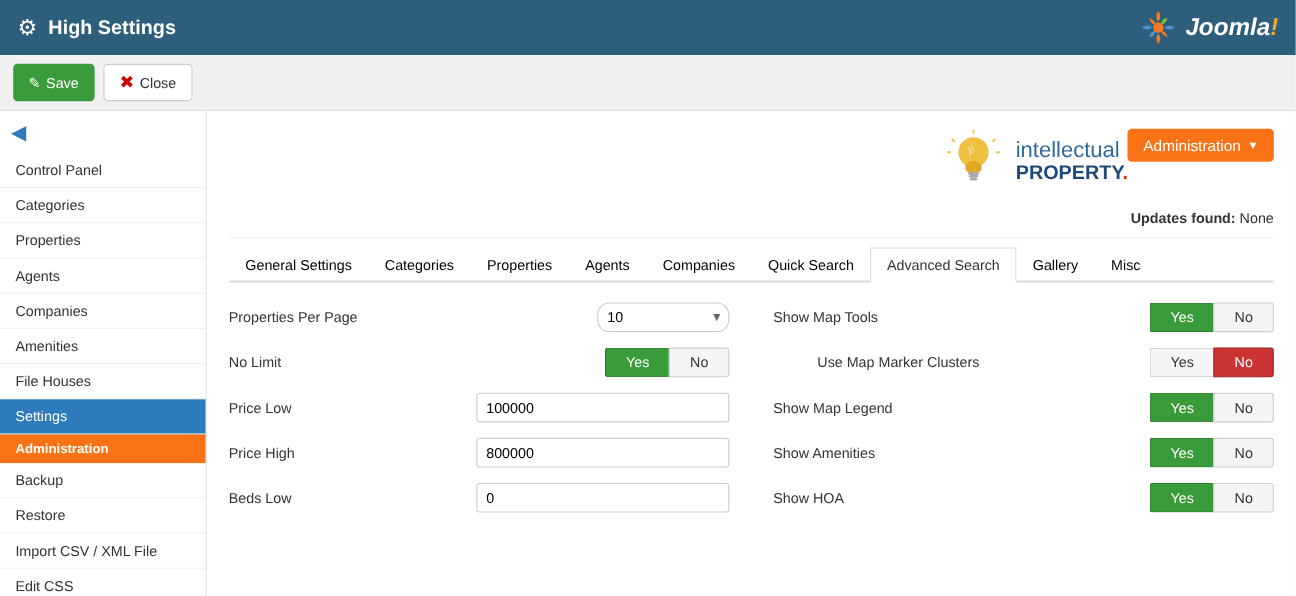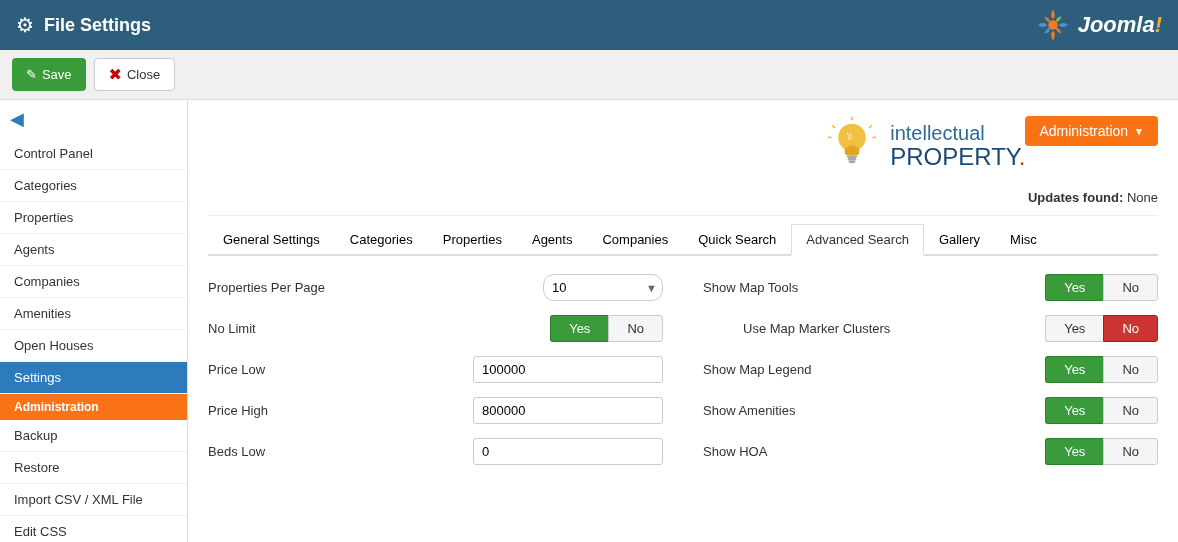--- a/index.html
+++ b/index.html
@@ -147,22 +147,22 @@
       width: 60px;
       height: 60px;
     }
     .logo-text-block { line-height: 1.1; }
     .logo-intellectual {
       font-size: 20px;
       font-weight: normal;
       color: #2d6a9f;
     }
     .logo-property {
-      font-size: 24px;
-      font-weight: normal;
+      font-size: 18px;
+      font-weight: bold;
       color: #1a4a7a;
       text-transform: uppercase;
     }
     .logo-dot { color: #cc3300; }
 
     .admin-btn {
       background: #f97316;
       color: white;
       border: none;
       padding: 7px 14px;
@@ -251,21 +251,21 @@
       font-size: 11px;
       color: #666;
     }
 
     
     .setting-input {
       border: 1px solid #ccc;
       padding: 5px 8px;
       border-radius: 3px;
       font-size: 13px;
-      width: 190px;
+      width: 230px;
     }
 
     
     .toggle-group { display: flex; }
     .toggle-btn {
       padding: 5px 18px;
       border: 1px solid #ccc;
       font-size: 13px;
       cursor: pointer;
       background: #f5f5f5;
@@ -283,21 +283,21 @@
       color: white;
       border-color: #a02020;
     }
   </style>
 </head>
 <body>
 
 <div class="top-header">
   <div class="top-header-left">
     <span class="gear-icon-top">⚙</span>
-    <span class="top-header-title">File Settings</span>
+    <span class="top-header-title">High Settings</span>
   </div>
   <div class="joomla-logo">
 
     <svg class="joomla-star" viewBox="0 0 40 40" xmlns="http://www.w3.org/2000/svg">
       <circle cx="20" cy="20" r="18" fill="none"></circle>
 
       <path d="M20 4 Q24 10 20 14 Q16 10 20 4Z" fill="#f47920"></path>
       <path d="M36 20 Q30 24 26 20 Q30 16 36 20Z" fill="#5091cd"></path>
       <path d="M20 36 Q16 30 20 26 Q24 30 20 36Z" fill="#f47920"></path>
       <path d="M4 20 Q10 16 14 20 Q10 24 4 20Z" fill="#5091cd"></path>
@@ -327,21 +327,21 @@
 <div class="main-layout">
 
   <div class="sidebar">
     <div class="sidebar-toggle">◀</div>
     <div class="sidebar-item">Control Panel</div>
     <div class="sidebar-item">Categories</div>
     <div class="sidebar-item">Properties</div>
     <div class="sidebar-item">Agents</div>
     <div class="sidebar-item">Companies</div>
     <div class="sidebar-item">Amenities</div>
-    <div class="sidebar-item">Open Houses</div>
+    <div class="sidebar-item">File Houses</div>
     <div class="sidebar-item active">Settings</div>
     <div class="sidebar-section">Administration</div>
     <div class="sidebar-item">Backup</div>
     <div class="sidebar-item">Restore</div>
     <div class="sidebar-item">Import CSV / XML File</div>
     <div class="sidebar-item">Edit CSS</div>
   </div>
 
   <div class="content-area">
     <div class="content-inner">

